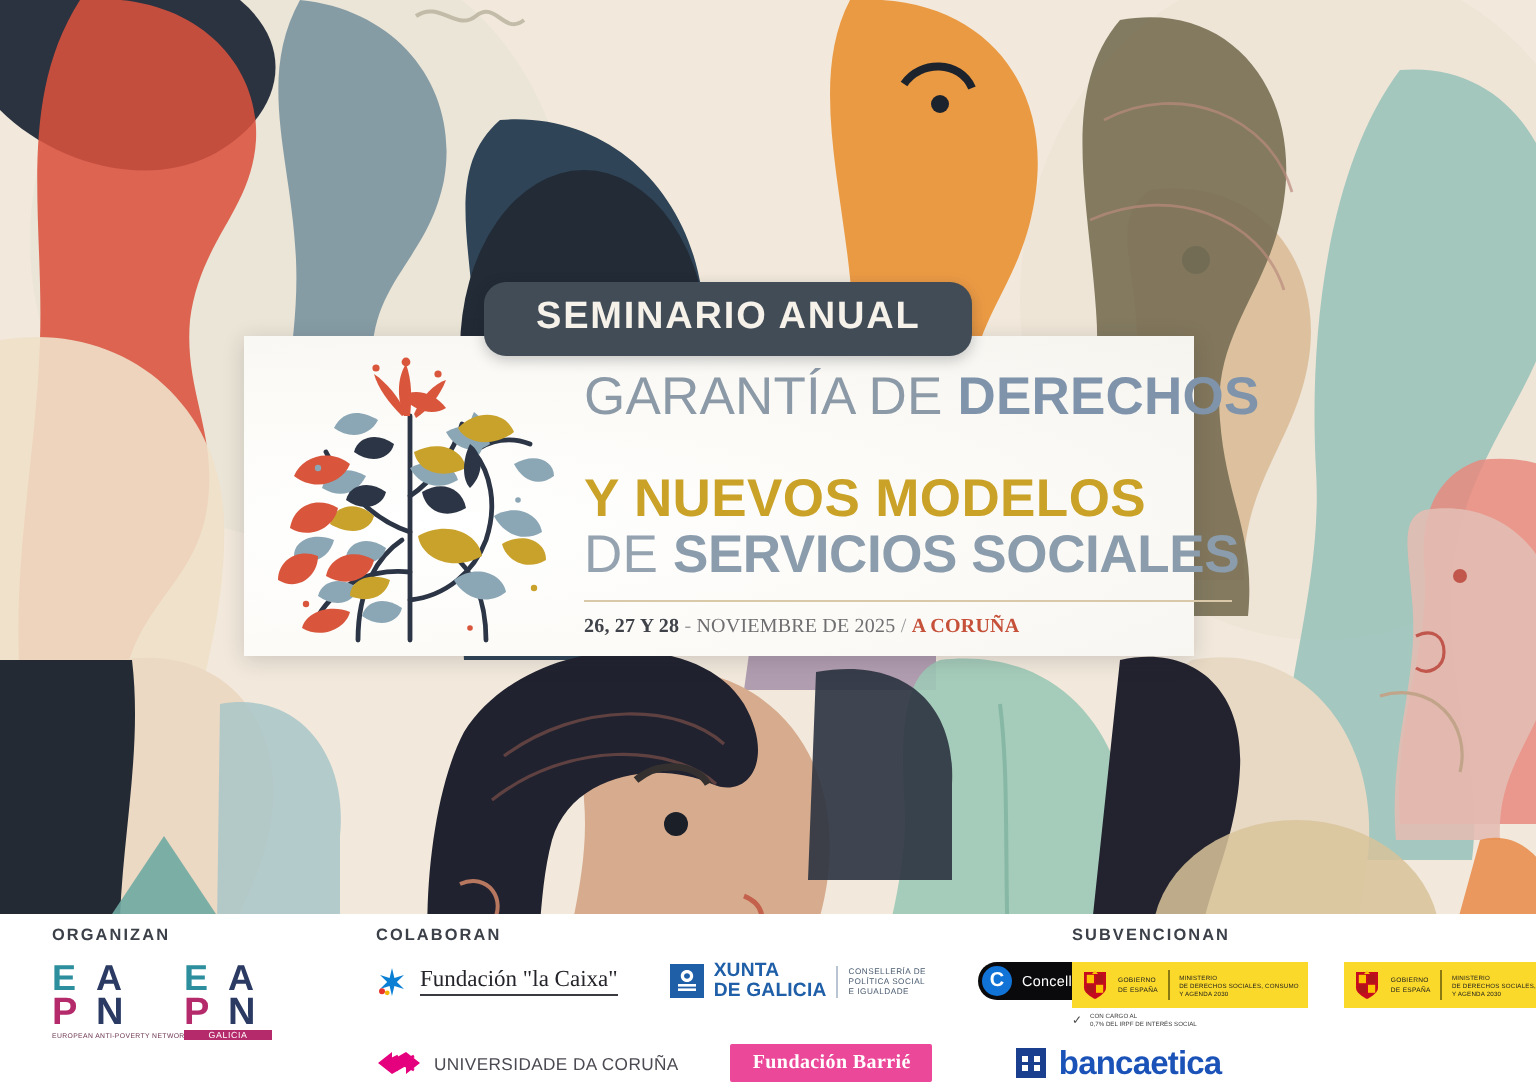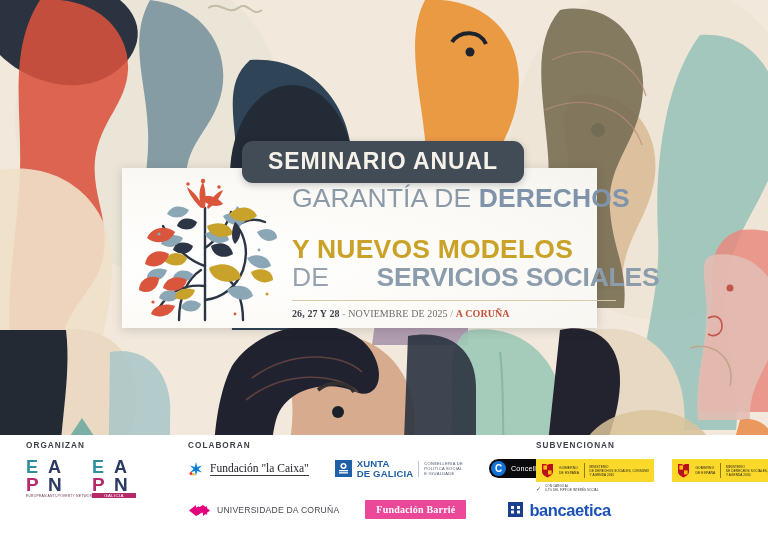--- a/index.html
+++ b/index.html
@@ -57,52 +57,52 @@
   .tl {
     font-size: 26.5px;
     line-height: 1.03;
     letter-spacing: .1px;
     white-space: nowrap;
   }
   .tl-1 { color: #8c9aa8; font-weight: 400; }
   .tl-1 b { color: #7f94ab; font-weight: 700; }
   .tl-2 { color: #c9a227; font-weight: 700; letter-spacing: .2px; margin-top: 24px;}
   .tl-3 { color: #95a3b0; font-weight: 400; }
-  .tl-3 b { color: #8b9dad; font-weight: 700; letter-spacing:-.2px;margin-left:40px;}
+  .tl-3 b { color: #8b9dad; font-weight: 700; letter-spacing:-.2px;}
   #rule {
     height: 1px; background: #d9c9a8;
     margin: 9px 0 7px 0; width: 324px;
   }
   #dateline {
     font-size: 10px; color: #6f6f72; white-space: nowrap;
     letter-spacing:.1px;
     font-family:Liberation Serif, serif;
   }
   #dateline .d { color: #3f4248; font-weight: 700; }
   #dateline .city { color: #c6513a; font-weight: 700; }
   #dateline .sep { color: #9a9a9d; }
 
   
   #badge {
     position: absolute;
     left: 242px; top: 141px;
     background: #414c57;
     color: #f6f2ea;
-    font-size: 23px; font-weight: 700;
+    font-size: 19px; font-weight: 700;
     letter-spacing: .9px;
     padding: 7px 26px 8px 26px;
     border-radius: 11px;
     white-space: nowrap;
     box-shadow: 0 2px 7px rgba(30,35,45,.25);
   }
 
   
   #footer {
     position: absolute; left: 0; bottom: 0;
-    width: 768px; height: 108px;
+    width: 768px; height: 86px;
     background: #ffffff;
   }
   .f-col { position: absolute; top: 6px; }
   .f-head {
     font-size: 8.2px; font-weight: 700; color: #3c4049;
     letter-spacing: 1.05px; margin-bottom: 9px;
   }
   .logo-row { display: flex; align-items: center; gap: 10px; margin-bottom: 7px; }
 
   

